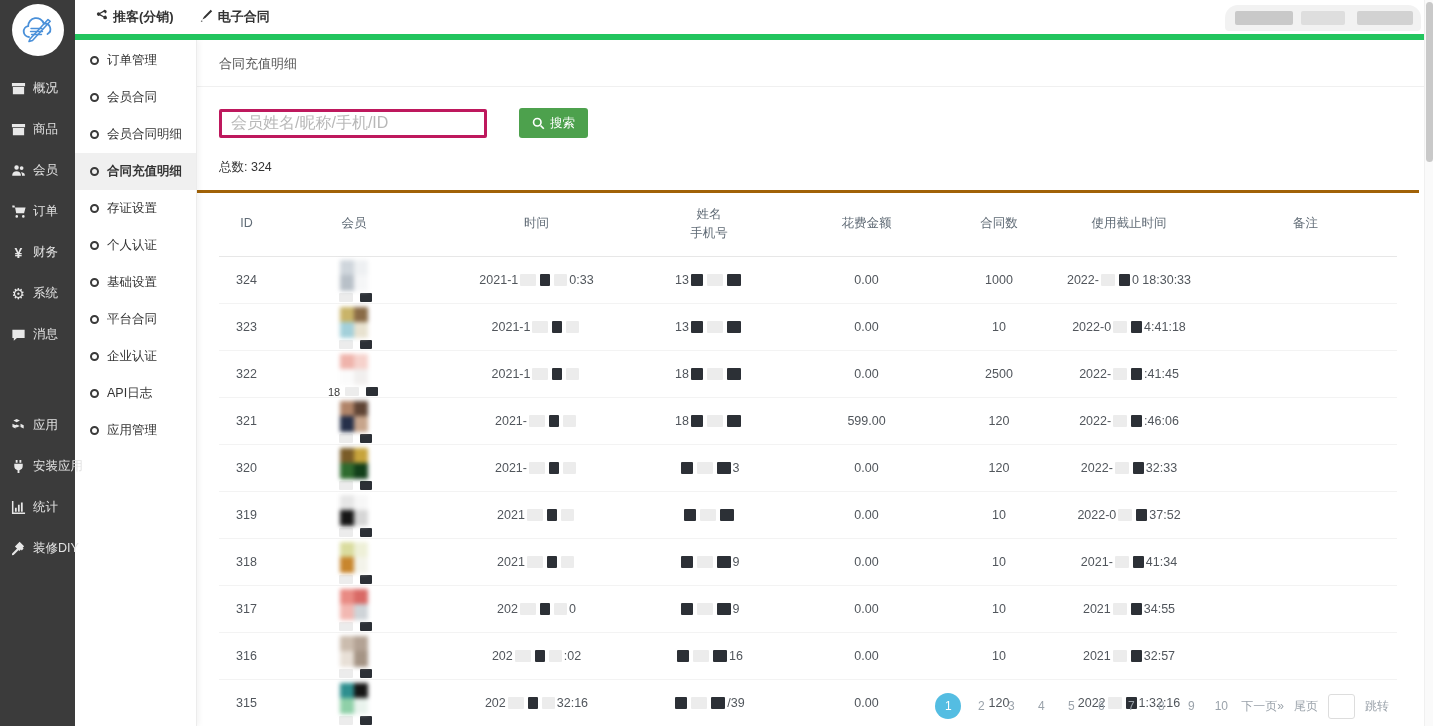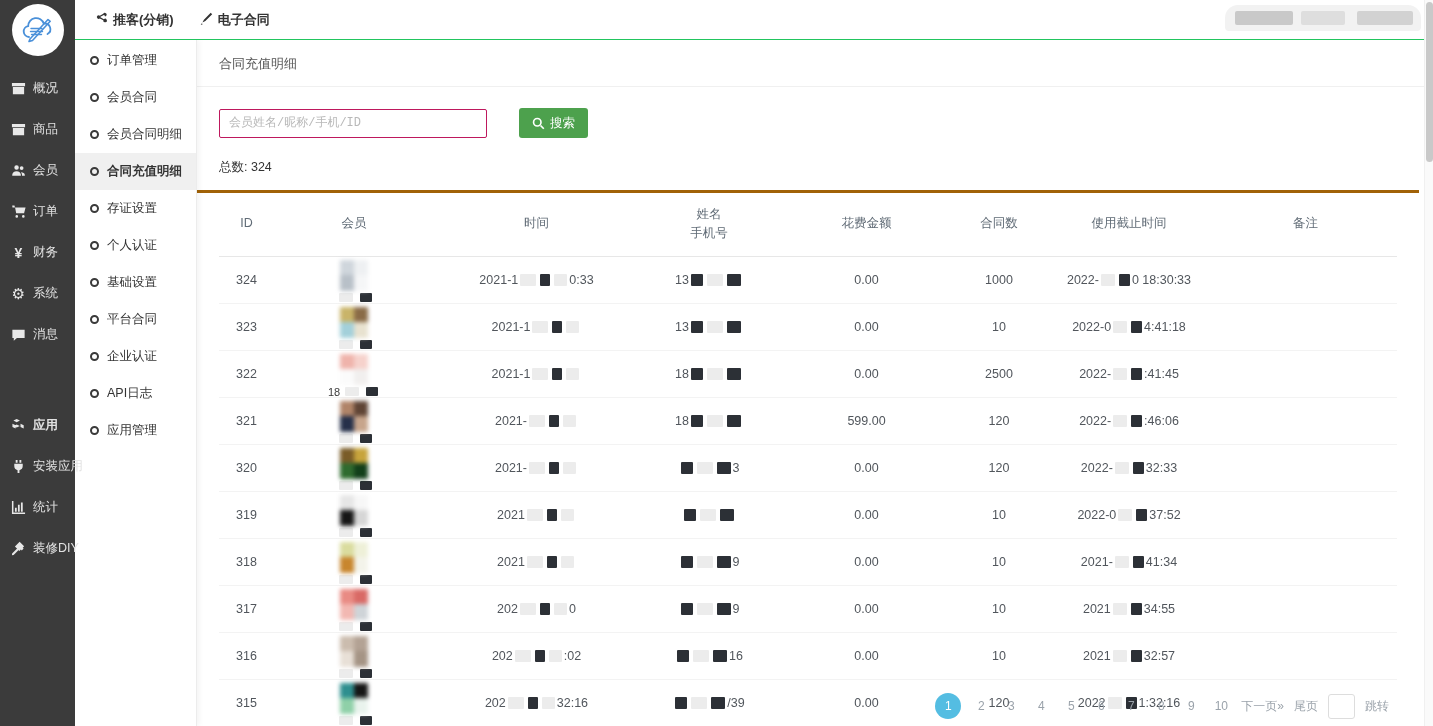--- a/index.html
+++ b/index.html
@@ -7,42 +7,42 @@
   body {
     font-family: "Liberation Sans", "DejaVu Sans", sans-serif;
     background:#fff; color:#333; position:relative; font-size:13px;
   }
   
   .dark-sidebar { position:absolute; left:0; top:0; width:75px; height:726px; background:var(--sidebar-dark-bg,#3b3b3b); z-index:5; }
   .logo-wrap { width:52px; height:52px; border-radius:50%; background:#fff; margin:4px auto 12px; display:flex; align-items:center; justify-content:center; }
   .side-item { display:flex; align-items:center; gap:6px; padding:12px 3px 12px 10px; color:#e2e2e2; font-size:12.5px; cursor:pointer; white-space:nowrap; }
   .side-item .icon { width:17px; min-width:17px; display:inline-flex; justify-content:center; color:#e8e8e8; font-size:13px; }
   .side-item .icon svg { fill:#e8e8e8; }
-  .side-item.gap { margin-top:50px;font-weight:bold; }
-  
-  .topbar { position:absolute; left:75px; top:0; right:0; height:40px; background:#fff; border-bottom:1px solid #22c55e; display:flex; align-items:center; z-index:4; }
+  .side-item.gap { margin-top:50px; }
+  
+  .topbar { position:absolute; left:75px; top:0; right:0; height:40px; background:#fff; border-bottom:6px solid #22c55e; display:flex; align-items:center; z-index:4; }
   .top-tab { display:flex; align-items:center; gap:5px; font-size:13px; font-weight:bold; color:#333; cursor:pointer; }
   .top-tab .icon svg { fill:#333; }
   .top-tab:first-child { margin-left:20px; }
   .top-tab + .top-tab { margin-left:26px; }
   .account-redacted { position:absolute; right:12px; top:5px; width:196px; height:26px; background:#f2f2f2; border-radius:13px 13px 4px 4px; overflow:hidden; }
   .account-redacted .blk { position:absolute; top:6px; height:14px; border-radius:2px; }
   .account-redacted .b1 { left:10px;  width:58px; background:#c9c9c9; }
   .account-redacted .b2 { left:76px;  width:44px; background:#dedede; }
   .account-redacted .b3 { left:132px; width:56px; background:#d2d2d2; }
   
   .submenu { position:absolute; left:75px; top:40px; width:122px; bottom:0; background:#fff; border-right:1px solid #ececec; box-shadow:2px 0 6px rgba(0,0,0,0.05); z-index:3; padding-top:2px; }
   .sub-item { display:flex; align-items:center; gap:8px; padding:10px 6px 10px 15px; font-size:12.5px; color:#333; cursor:pointer; white-space:nowrap; }
   .sub-item .o { width:9px; height:9px; min-width:9px; border:2px solid #3a3a3a; border-radius:50%; }
   .sub-item.active { background:#f0f0f0; font-weight:bold; }
   
   .main { position:absolute; left:197px; top:40px; right:0; bottom:0; background:#fff; }
   .page-title { padding:15px 22px 13px; font-size:13px; color:#555; border-bottom:1px solid #f0f0f0; }
   .search-row { padding:21px 22px 0; display:flex; align-items:center; }
-  .search-input { width:268px; height:29px; border:1px solid #be185d; border-radius:2px; padding:0 9px; font-size:12px; color:#333; outline:none; font-family:Liberation Mono, monospace; }
+  .search-input { width:268px; height:29px; border:3px solid #be185d; border-radius:2px; padding:0 9px; font-size:16px; color:#333; outline:none; font-family:Liberation Sans, sans-serif; }
   .search-input::placeholder { color:#b8b8b8; }
   .btn-search { margin-left:32px; height:30px; padding:0 13px; background:var(--accent-green,#4da14d); color:#fff; border:none; border-radius:3px; font-size:12.5px; display:flex; align-items:center; gap:5px; cursor:pointer; font-family:inherit; }
   .btn-search svg { fill:none; stroke:#fff; stroke-width:2; }
   .total-row { padding:21px 22px 14px; font-size:12.5px; color:#333; border-bottom:3px solid #a16207; margin-right:14px; }
   
   table { width:calc(100% - 58px); margin:0 36px 0 22px; border-collapse:collapse; table-layout:fixed; }
   col.c-id{width:55px} col.c-member{width:160px} col.c-time{width:205px} col.c-name{width:140px}
   col.c-amount{width:175px} col.c-contracts{width:90px} col.c-deadline{width:170px}
   thead th { font-weight:normal; color:#606b76; font-size:12.5px; text-align:center; padding:12px 2px 13px; border-bottom:1px solid #e7e7e7; line-height:1.5; }
   tbody td { text-align:center; font-size:12.5px; color:#51565c; height:47px; padding:0 2px; border-bottom:1px solid #f3f3f3; vertical-align:middle; white-space:nowrap; }

